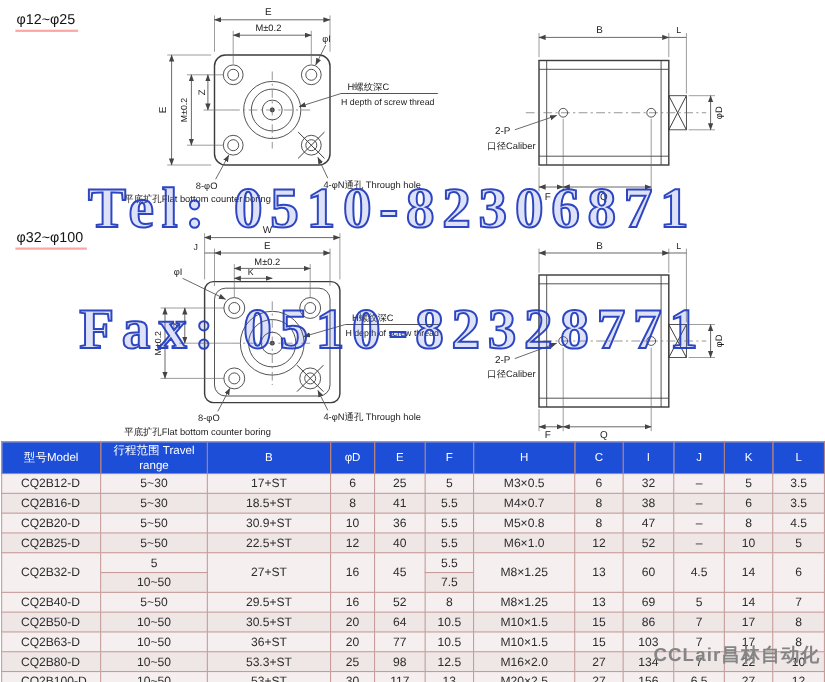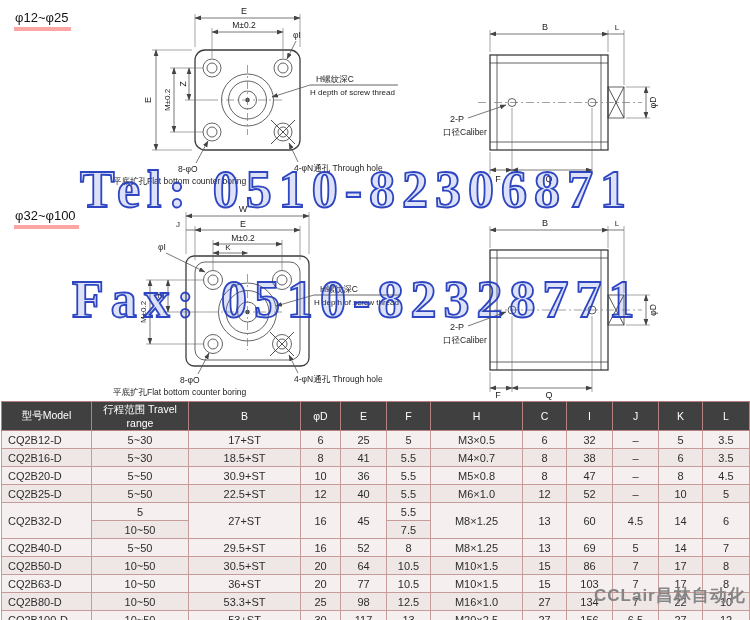--- a/index.html
+++ b/index.html
@@ -1,39 +1,39 @@
 <!DOCTYPE html>
 <html><head>
 <meta charset="utf-8">
 <style>
   * { margin:0; padding:0; box-sizing:border-box; }
   html,body { width:750px; height:620px; }
   body { position:relative; background:#ffffff; font-family:"Liberation Sans", sans-serif; overflow:hidden; }
 
-  .sec-title { position:absolute; font-size:13px; color:#141414; border-bottom:4px solid #fca5a5; padding:0 3px 2px 1px; }
+  .sec-title { position:absolute; font-size:13px; color:#141414; border-bottom:2px solid #fca5a5; padding:0 3px 2px 1px; }
   #title1 { left:14px; top:10px; }
   #title2 { left:14px; top:208px; }
 
   svg { position:absolute; left:0; }
   #svg1 { top:0; }
   #svg2 { top:200px; }
   svg text { font-family:"Liberation Sans", sans-serif; fill:#1c1c1c; }
 
   .body  { fill:none; stroke:#3c3c3c; stroke-width:1.3; }
   .thin  { fill:none; stroke:#3c3c3c; stroke-width:0.8; }
   .dim   { fill:none; stroke:#555; stroke-width:0.8; }
   .ext   { stroke:#6a6a6a; stroke-width:0.6; }
   .cl    { stroke:#777; stroke-width:0.7; stroke-dasharray:8 3 2 3; fill:none; }
   .hatch { stroke:#3c3c3c; stroke-width:0.9; }
 
   .spec { position:absolute; left:1px; top:401px; width:748px; border-collapse:collapse; table-layout:fixed; font-size:11px; }
-  .spec th { background:#404040; color:#fff; font-weight:normal; font-size:10.5px; border:1px solid #b5827f; height:20px; padding:1px; }
+  .spec th { background:#1d4ed8; color:#fff; font-weight:normal; font-size:10.5px; border:1px solid #b5827f; height:20px; padding:1px; }
   .spec td { background:#f5efef; color:#2d2d2d; text-align:center; border:1px solid #c59c9a; height:18px; padding:0 2px; }
   .spec tr:nth-child(even) td { background:#efe6e6; }
-  .spec td.c-model { text-align:left; padding-left:6px; }
+  .spec td.c-model { text-align:left; padding-left:17px; }
 
   .wm { position:absolute; z-index:10; font-family:"Liberation Serif", serif; font-weight:bold;
         font-size:52px; letter-spacing:7px; white-space:nowrap; pointer-events:none;
         color:rgba(70,95,215,0.18); -webkit-text-stroke:1.8px rgba(35,60,190,0.95); }
   #wm-tel { left:80px; top:160px; }
   #wm-fax { left:72px; top:270px; }
   #wm-brand { position:absolute; z-index:10; left:594px; top:584px; font-size:17px; font-weight:bold;
               letter-spacing:1px; color:#858585; pointer-events:none; white-space:nowrap; }
 </style>
 </head>
@@ -440,21 +440,21 @@
         <td>17</td>
         <td>8</td>
       </tr>
       <tr>
         <td class="c-model">CQ2B80-D</td>
         <td>10~50</td>
         <td>53.3+ST</td>
         <td>25</td>
         <td>98</td>
         <td>12.5</td>
-        <td>M16×1.0</td>
+        <td>M16×2.0</td>
         <td>27</td>
         <td>134</td>
         <td>7</td>
         <td>22</td>
         <td>10</td>
       </tr>
       <tr>
         <td class="c-model">CQ2B100-D</td>
         <td>10~50</td>
         <td>53+ST</td>

